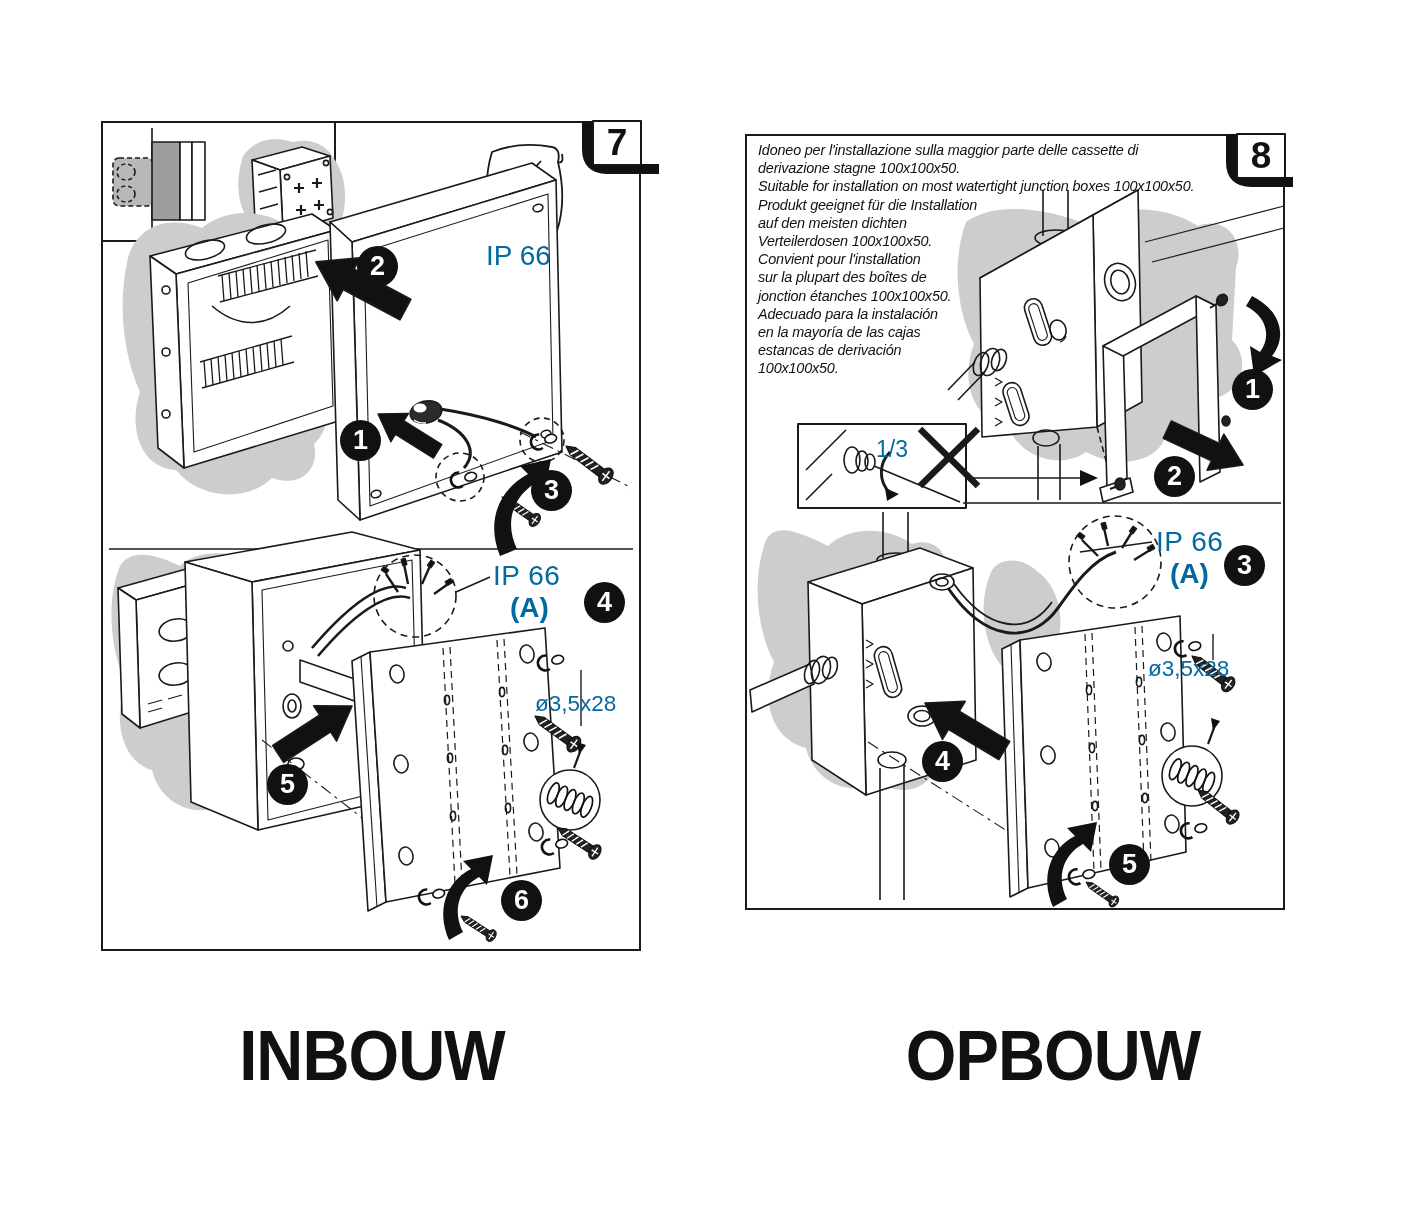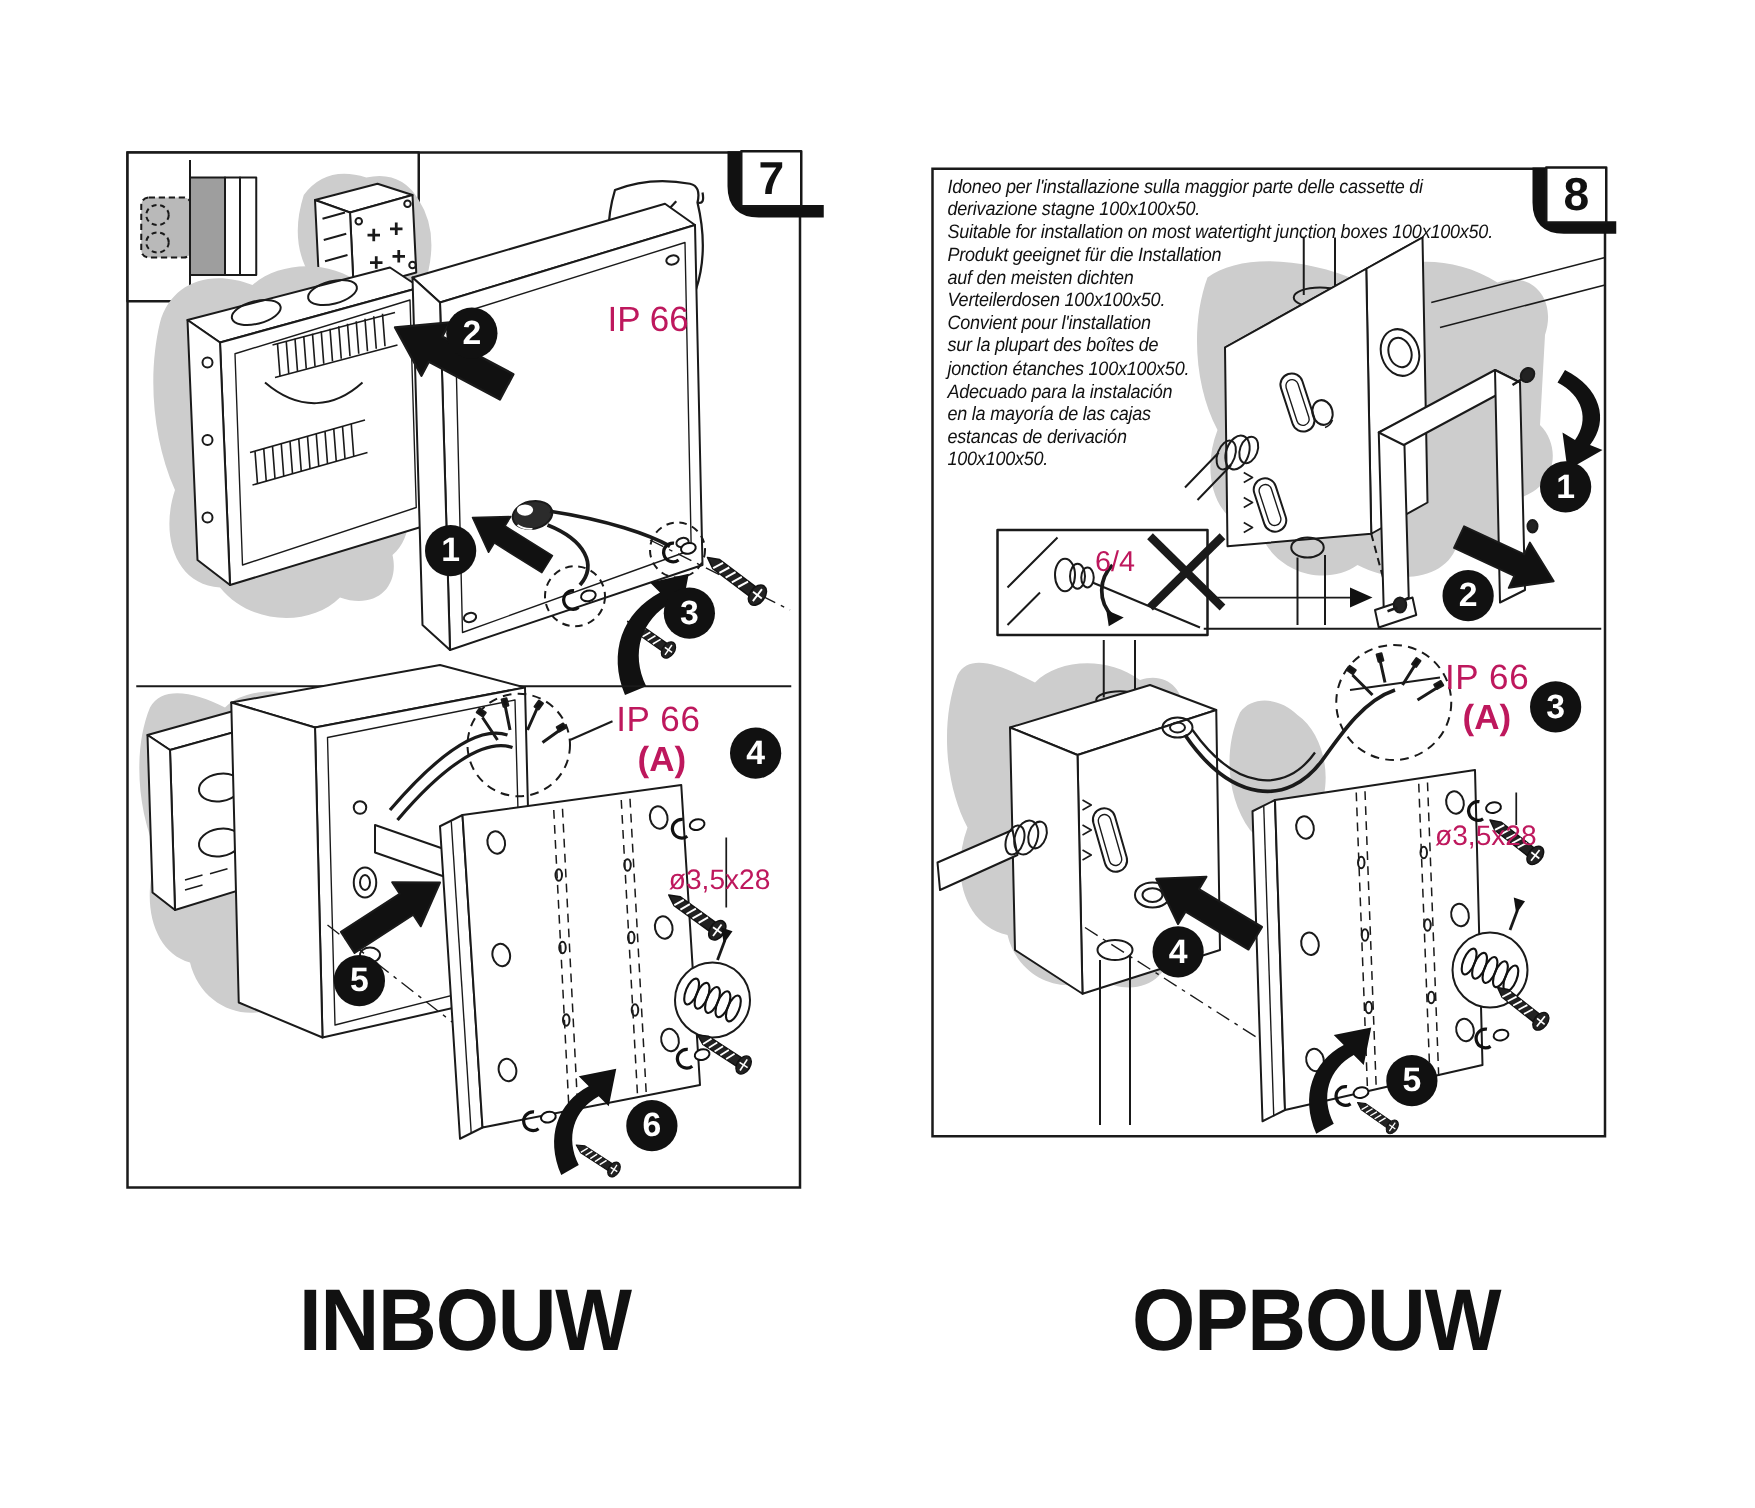--- a/index.html
+++ b/index.html
@@ -1,19 +1,19 @@
 <!DOCTYPE html>
 <html style="--ink: #1a1a1a; --wall: #cdcdcd;"><head>
 <meta charset="utf-8">
 <style>
   html,body{margin:0;padding:0;background:#fff;}
   body{width:1404px;height:1206px;position:relative;font-family:"Liberation Sans",sans-serif;color:#111;overflow:hidden;}
   .panel{position:absolute;border:2px solid #1a1a1a;background:#fff;z-index:1;}
   #art{position:absolute;left:0;top:0;z-index:2;}
-  .txt{position:absolute;z-index:4;white-space:pre;color:#be185d;}
+  .txt{position:absolute;z-index:4;white-space:pre;color:#0369a1;}
   .badge{position:absolute;width:41px;height:41px;border-radius:50%;background:#111;color:#fff;
          display:flex;align-items:center;justify-content:center;font-size:27px;font-weight:bold;z-index:5;}
   .cnum{position:absolute;width:48px;height:44px;display:flex;align-items:center;justify-content:center;
         font-size:37px;font-weight:bold;z-index:5;}
   .ip66{font-size:28px;letter-spacing:.5px;}
   .ipA{font-size:28px;font-weight:bold;}
   .screwlbl{font-size:22.5px;margin-top:48px;}
   .sticker-lbl{font-size:28px;font-weight:500;}
   .quarter{font-size:23px;z-index:5;}
   .intro{position:absolute;left:758px;top:141px;font-size:15.5px;font-style:italic;line-height:18.2px;
@@ -397,21 +397,21 @@
   <div>Verteilerdosen 100x100x50.</div>
   <div>Convient pour l'installation</div>
   <div>sur la plupart des boîtes de</div>
   <div>jonction étanches 100x100x50.</div>
   <div>Adecuado para la instalación</div>
   <div>en la mayoría de las cajas</div>
   <div>estancas de derivación</div>
   <div>100x100x50.</div>
 </div>
 
-<div class="txt quarter" style="left:876px;top:436px;">6/4</div>
+<div class="txt quarter" style="left:876px;top:436px;">1/3</div>
 
 <div class="txt ip66" style="left:1156px;top:526px;">IP 66</div>
 <div class="txt ipA" style="left:1170px;top:558px;">(A)</div>
 <div class="txt screwlbl" style="left:1148px;top:608px;">ø3,5x28</div>
 
 <div class="badge" style="left:340px;top:420px;">1</div>
 <div class="badge" style="left:357px;top:246px;">2</div>
 <div class="badge" style="left:531px;top:470px;">3</div>
 <div class="badge" style="left:584px;top:582px;">4</div>
 <div class="badge" style="left:267px;top:764px;">5</div>

